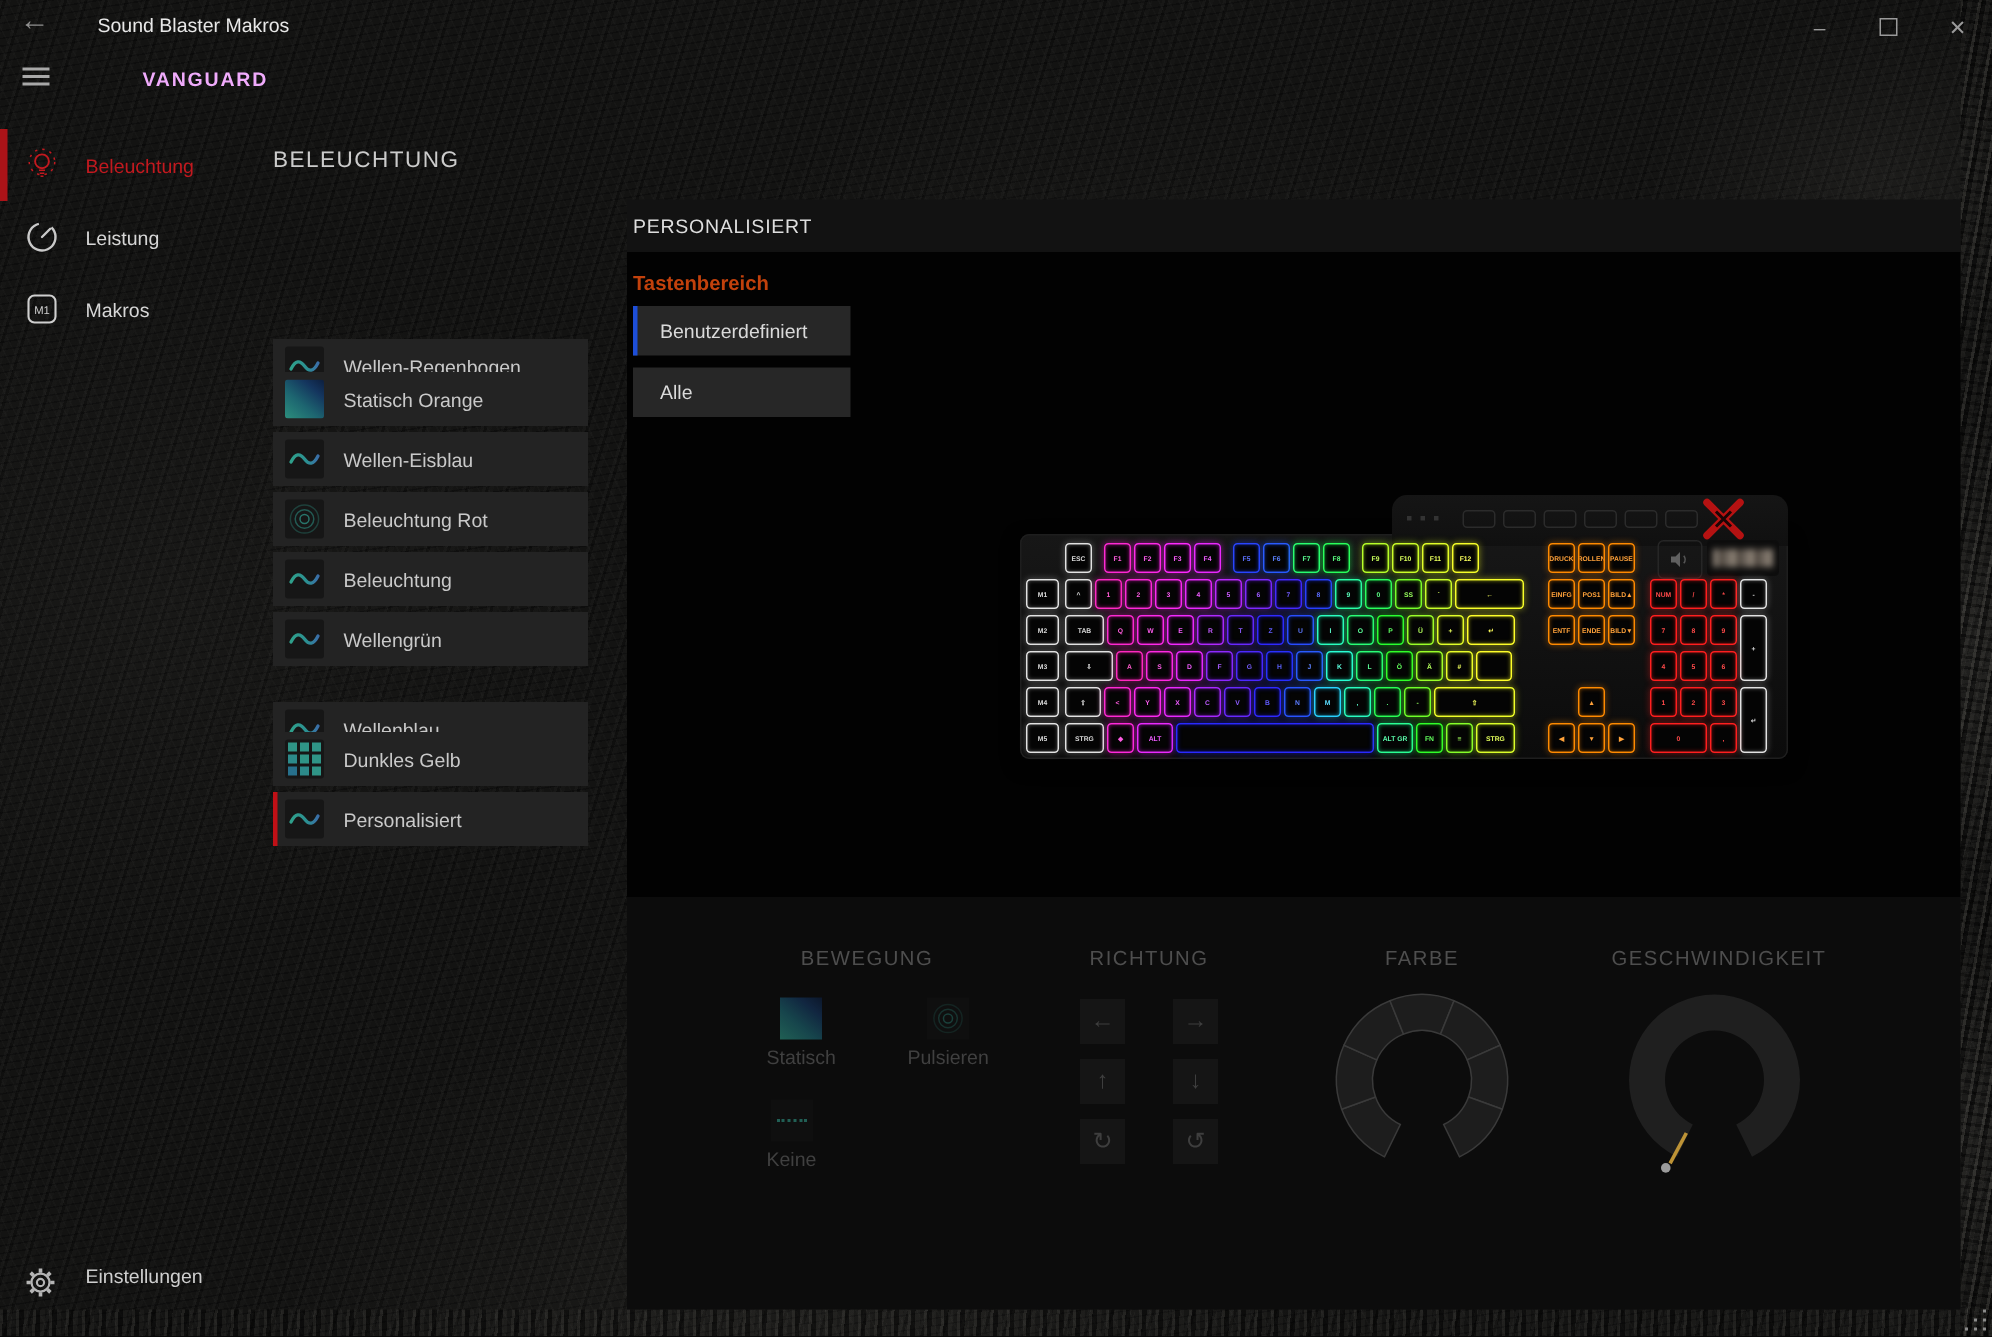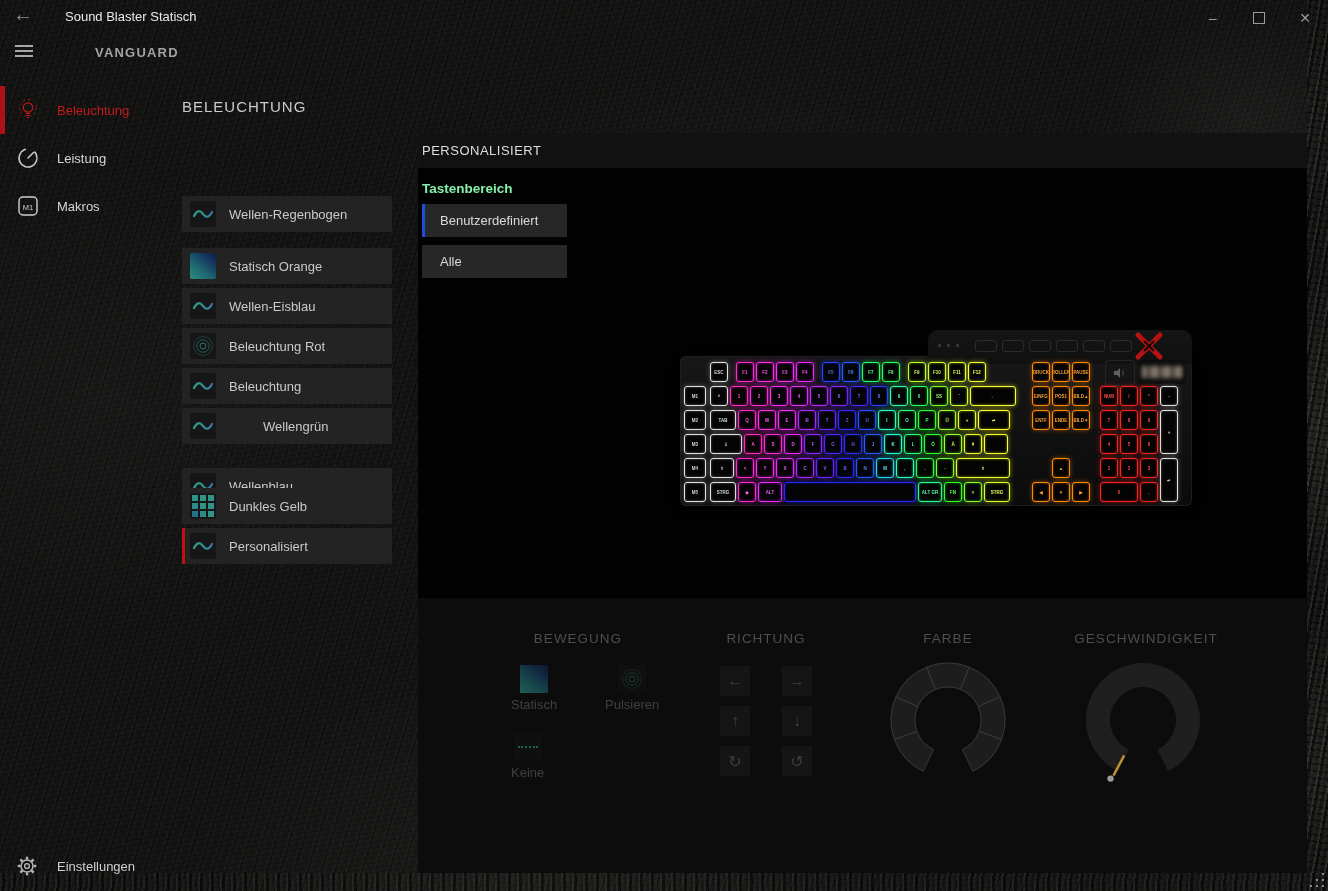--- a/index.html
+++ b/index.html
@@ -27,29 +27,29 @@
   .titlebar{position:absolute;left:0;top:0;width:1328px;height:35px;}
   .back{position:absolute;left:13px;top:3px;font-size:20px;color:#8f8f8f;}
   .apptitle{position:absolute;left:65px;top:9px;font-size:13px;color:#e8e8e8;}
   .winctl{position:absolute;right:0;top:0;height:35px;display:flex;}
   .winbtn{width:46px;height:35px;display:flex;align-items:center;justify-content:center;color:#9a9a9a;font-size:14px;}
   .maxbox{width:10px;height:10px;border:1px solid #9a9a9a;}
 
   .brandbar{position:absolute;left:0;top:35px;width:1328px;height:35px;}
   .burger{position:absolute;left:15px;top:10px;width:18px;}
   .burger span{display:block;height:2px;background:#a8a8a8;margin-bottom:3px;}
-  .brand{position:absolute;left:95px;top:10px;font-size:13px;font-weight:bold;letter-spacing:1.2px;color:#a3a3a3;}
+  .brand{position:absolute;left:95px;top:10px;font-size:13px;font-weight:bold;letter-spacing:1.2px;color:#f0abfc;}
 
   
   .side-item{position:absolute;left:0;width:180px;height:48px;display:flex;align-items:center;}
   .side-item .ic{width:26px;height:26px;margin-left:15px;display:flex;align-items:center;justify-content:center;}
   .side-item .lbl{margin-left:16px;font-size:13px;color:#d6d6d6;}
   .side-item.active .lbl{color:#c2191f;}
   .active-bar{position:absolute;left:0;top:86px;width:5px;height:48px;background:#ab1318;}
-  .settings{position:absolute;left:0;top:843px;width:180px;height:46px;display:flex;align-items:center;}
+  .settings{position:absolute;left:0;top:843px;width:180px;height:46px;display:flex;align-items:flex-start;}
   .settings .ic{margin-left:15px;width:24px;height:24px;}
   .settings .lbl{margin-left:18px;font-size:13px;color:#cfcfcf;}
 
   
   .panel-title{position:absolute;left:182px;top:98px;font-size:15px;letter-spacing:1px;color:#cbcbcb;}
   .power-row{position:absolute;left:182px;top:133px;width:210px;height:37px;background:#1d1d1d;display:flex;align-items:center;}
   .toggle{width:37px;height:15px;border-radius:8px;background:#9c1118;margin-left:12px;position:relative;}
   .toggle .knob{position:absolute;right:-1px;top:-2px;width:18px;height:18px;border-radius:50%;
      background:radial-gradient(circle at 40% 35%, #d4c0ba 0 25%, #9c6a63 70%, #6e3f3a 100%);border:1px solid #4a2522;box-sizing:border-box;}
   .power-row .lbl{margin-left:16px;font-size:14px;color:#dcdcdc;}
@@ -65,21 +65,21 @@
   .grid-ic{width:22px;height:22px;display:grid;grid-template-columns:repeat(3,1fr);gap:1.5px;}
   .grid-ic span{background:#2f9486;}
   .grid-ic span:nth-child(4){background:#2c8a8a;} .grid-ic span:nth-child(7){background:#27708c;}
   .grid-ic span:nth-child(8){background:#2c8a8a;}
   .flat-ic{width:20px;border-top:2px dotted #2d8f7f;}
 
   
   .detail-header{position:absolute;left:418px;top:133px;width:889px;height:35px;background:#121212;display:flex;align-items:center;}
   .detail-header .lbl{margin-left:4px;font-size:13px;letter-spacing:.5px;color:#dedede;}
   .kb-area{position:absolute;left:418px;top:168px;width:889px;height:430px;background:#020202;}
-  .section-lbl{position:absolute;left:422px;top:181px;font-size:13.5px;font-weight:bold;color:#86efac;text-align:center;}
+  .section-lbl{position:absolute;left:422px;top:181px;font-size:13.5px;font-weight:bold;color:#c2410c;text-align:center;}
   .zone-btn{position:absolute;left:422px;width:145px;height:33px;background:#272727;display:flex;align-items:center;box-sizing:border-box;}
   .zone-btn .lbl{margin-left:18px;font-size:13px;color:#dadada;}
   .zone-btn.selected{border-left:3px solid #1d4ed8;}
   .zone-btn.selected .lbl{margin-left:15px;}
 
   
   #kb{position:absolute;left:680px;top:330px;width:512px;height:178px;}
   .kb-body{position:absolute;left:0;top:26px;width:512px;height:150px;background:linear-gradient(180deg,#171717,#0b0b0b);
      border-radius:6px;box-shadow:inset 0 0 0 1px #1e1e1e,0 4px 12px rgba(0,0,0,.7);}
   .kb-shelf{position:absolute;left:248px;top:0;width:264px;height:34px;background:linear-gradient(180deg,#151515,#101010);border-radius:10px 10px 0 0;}
@@ -119,21 +119,21 @@
       <linearGradient id="wg" x1="0" y1="0" x2="1" y2="0">
         <stop offset="0" stop-color="#2fa08b"></stop>
           <stop offset=".6" stop-color="#2b8f92"></stop>
           <stop offset="1" stop-color="#3a6ea8"></stop>
       </linearGradient>
     </defs>
   </svg>
 
   <div class="titlebar">
     <span class="back">←</span>
-    <span class="apptitle">Sound Blaster Statisch</span>
+    <span class="apptitle">Sound Blaster Makros</span>
     <div class="winctl">
       <span class="winbtn">–</span>
       <span class="winbtn">
           <span class="maxbox"></span>
         </span>
       <span class="winbtn">✕</span>
     </div>
   </div>
 
   <div class="brandbar">
@@ -187,21 +187,21 @@
           <line x1="7.40380592228744" y1="7.403805922287441" x2="5.423906934965106" y2="5.423906934965108" stroke="#b5b5b5" stroke-width="2.4"></line>
           <line x1="11.999999999999998" y1="5.5" x2="11.999999999999998" y2="2.6999999999999993" stroke="#b5b5b5" stroke-width="2.4"></line>
           <line x1="16.596194077712557" y1="7.40380592228744" x2="18.57609306503489" y2="5.423906934965106" stroke="#b5b5b5" stroke-width="2.4"></line>
         </svg>
     </span>
     <span class="lbl">Einstellungen</span>
   </div>
 
   <div class="panel-title">BELEUCHTUNG</div>
   <div id="preset-list">
-      <div class="preset" style="top: 196px;">
+      <div class="preset" style="top: 226px;">
         <span class="pic">
           <svg width="26" height="26" viewBox="0 0 26 26" fill="none">
   <path d="M4,15 C7,9 10,9 13,13 C16,17 19,17 22,11" stroke="url(#wg)" stroke-width="2.2" stroke-linecap="round"></path>
           </svg>
         </span>
                    <span class="lbl">Wellen-Regenbogen</span>
       </div>
       <div class="preset" style="top: 248px;">
         <span class="pic">
           <div class="grad-ic"></div>
@@ -227,21 +227,21 @@
                    <span class="lbl">Beleuchtung Rot</span>
       </div>
       <div class="preset" style="top: 368px;">
         <span class="pic">
           <svg width="26" height="26" viewBox="0 0 26 26" fill="none">
   <path d="M4,15 C7,9 10,9 13,13 C16,17 19,17 22,11" stroke="url(#wg)" stroke-width="2.2" stroke-linecap="round"></path>
           </svg>
         </span>
                    <span class="lbl">Beleuchtung</span>
       </div>
-      <div class="preset" style="top: 408px; gap: 34px;">
+      <div class="preset" style="top: 408px;">
         <span class="pic">
           <svg width="26" height="26" viewBox="0 0 26 26" fill="none">
   <path d="M4,15 C7,9 10,9 13,13 C16,17 19,17 22,11" stroke="url(#wg)" stroke-width="2.2" stroke-linecap="round"></path>
           </svg>
         </span>
                    <span class="lbl">Wellengrün</span>
       </div>
       <div class="preset" style="top: 468px; text-decoration: underline;">
         <span class="pic">
           <svg width="26" height="26" viewBox="0 0 26 26" fill="none">

